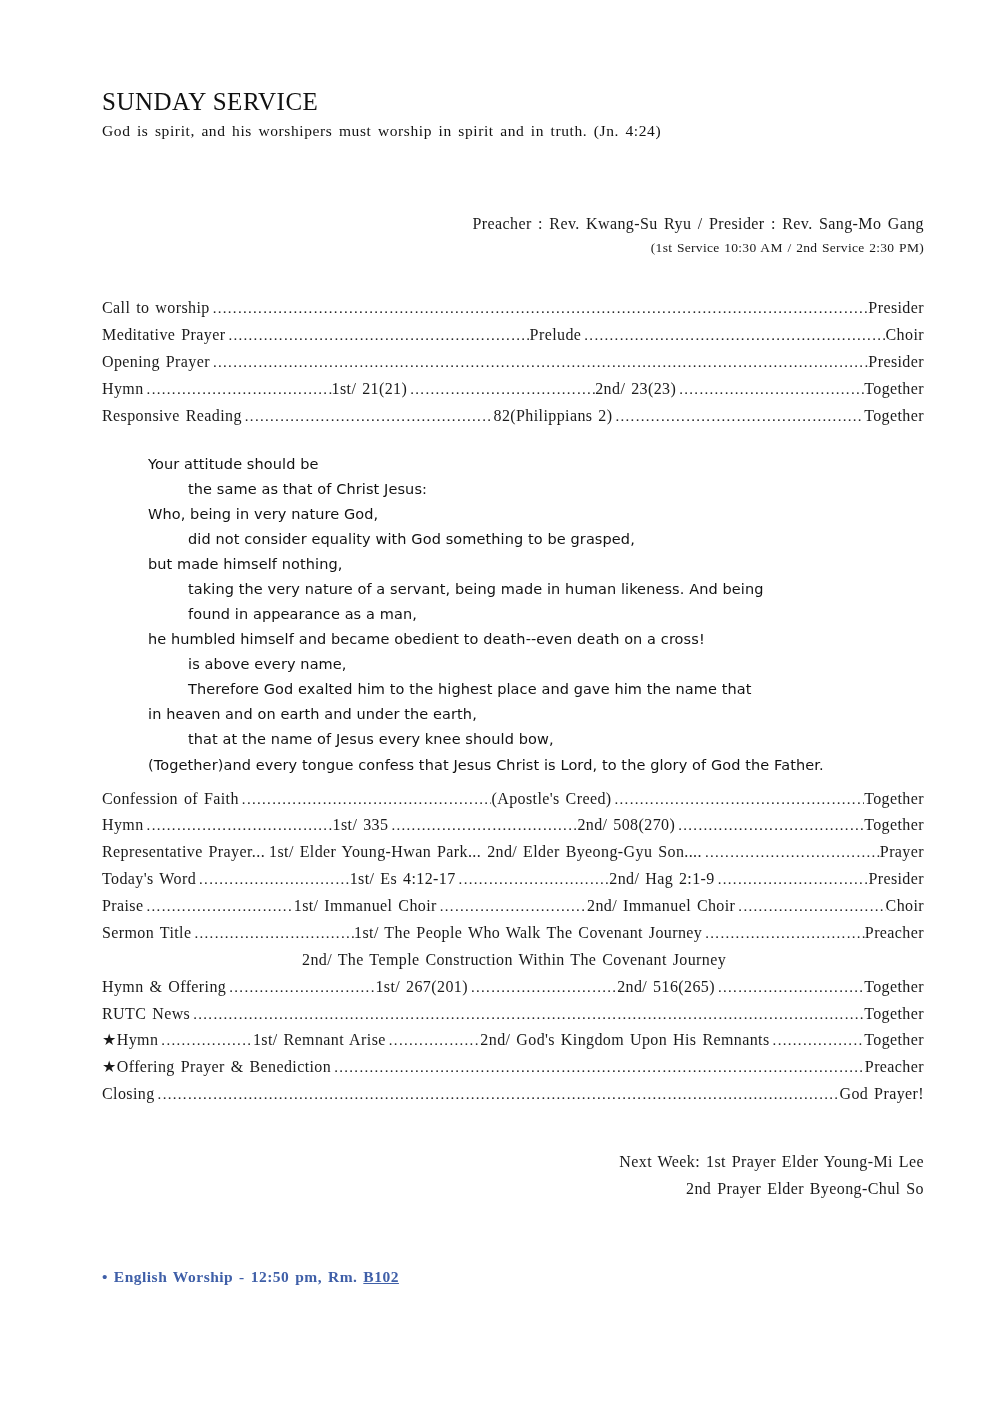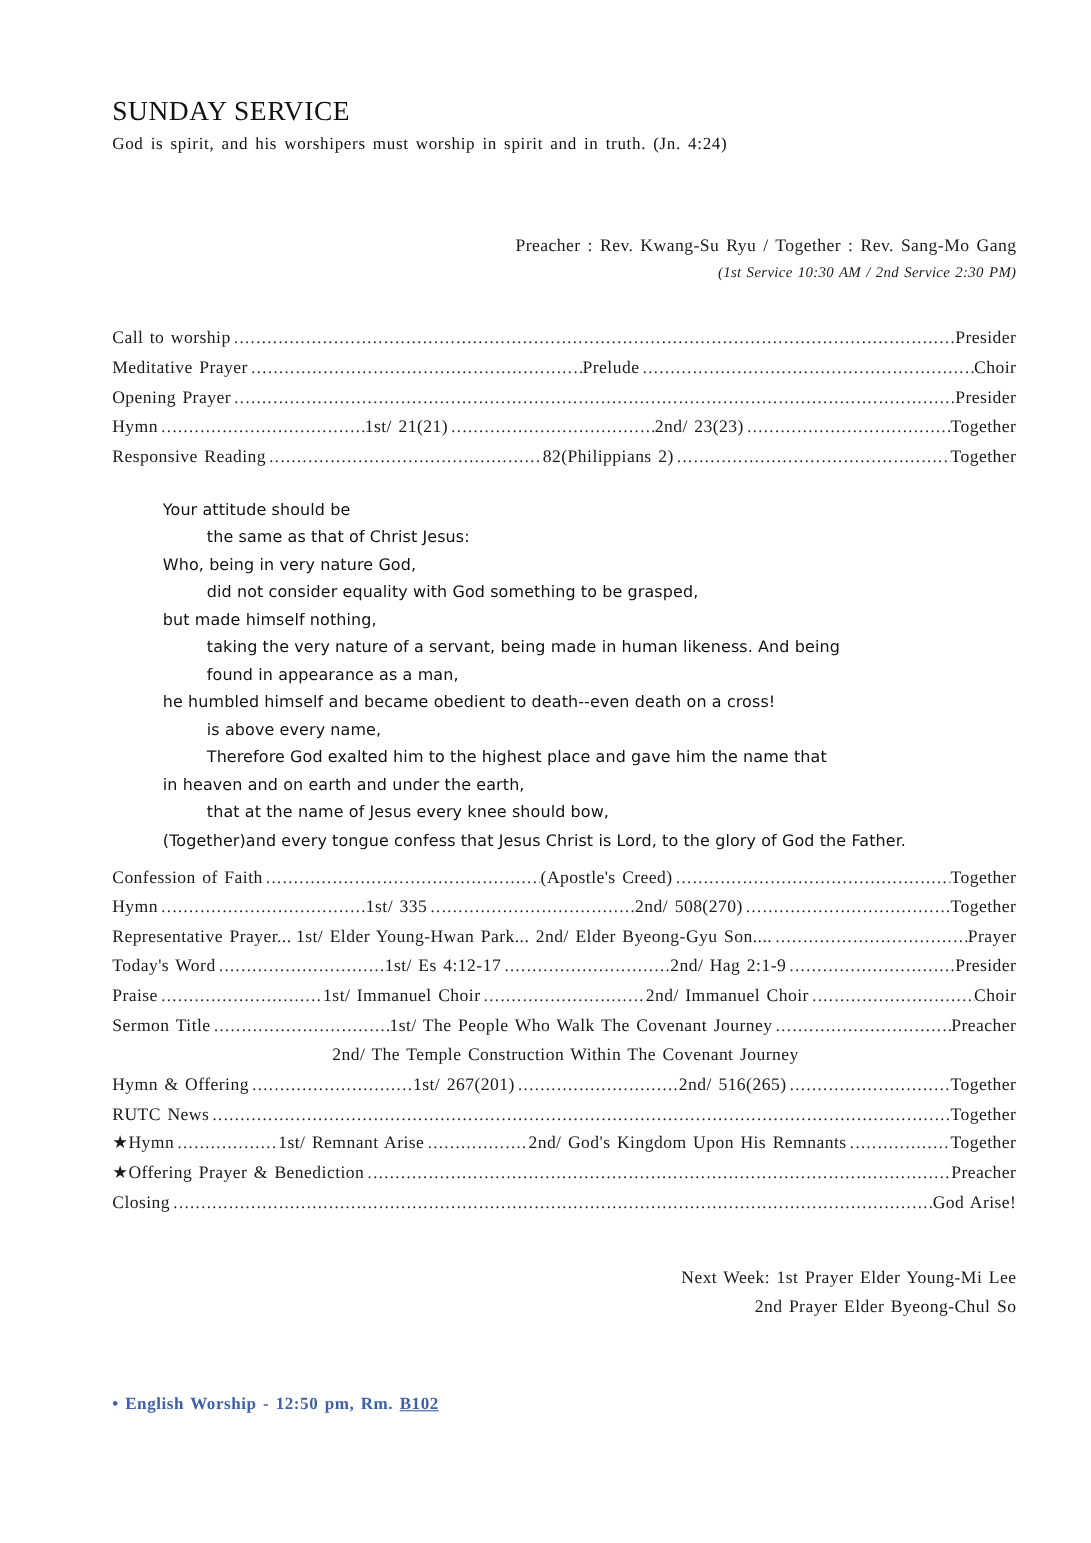--- a/index.html
+++ b/index.html
@@ -55,21 +55,20 @@
   .preacher-line {
     font-size: 16px;
     letter-spacing: 0.4px;
     word-spacing: 2px;
   }
   .service-times {
     font-size: 13.5px;
     letter-spacing: 0.3px;
     word-spacing: 1px;
     margin-top: 2px;
-    font-style: italic;
   }
 
   
   .order-list {
     margin-top: 36px;
   }
   .please-rise {
     font-size: 16px;
     letter-spacing: 0.3px;
     margin-bottom: 3px;
@@ -146,21 +145,21 @@
 </head>
 <body>
 
 <div class="page">
   <div class="content">
 
     <h1 class="doc-title">SUNDAY SERVICE</h1>
     <p class="doc-subtitle">God is spirit, and his worshipers must worship in spirit and in truth. (Jn. 4:24)</p>
 
     <div class="preacher-block">
-      <div class="preacher-line">Preacher : Rev. Kwang-Su Ryu / Together : Rev. Sang-Mo Gang</div>
+      <div class="preacher-line">Preacher : Rev. Kwang-Su Ryu / Presider : Rev. Sang-Mo Gang</div>
       <div class="service-times">(1st Service 10:30 AM / 2nd Service 2:30 PM)</div>
     </div>
 
     <div class="order-list">
 
       <div class="ln">
         <span class="seg">Call to worship</span>
         <span class="dots"></span>
         <span class="tail">Presider</span>
       </div>
@@ -302,21 +301,21 @@
 
       <div class="ln">
         <span class="seg">★Offering Prayer &amp; Benediction</span>
         <span class="dots"></span>
         <span class="tail">Preacher</span>
       </div>
 
       <div class="ln">
         <span class="seg">Closing</span>
         <span class="dots"></span>
-        <span class="tail">God Arise!</span>
+        <span class="tail">God Prayer!</span>
       </div>
     </div>
 
     <div class="next-week">
       <div>Next Week: 1st Prayer Elder Young-Mi Lee</div>
       <div>2nd Prayer Elder Byeong-Chul So</div>
     </div>
 
     <div class="english-worship">
       <span>• English Worship - 12:50 pm, Rm. </span><span class="rm-link">B102</span>

